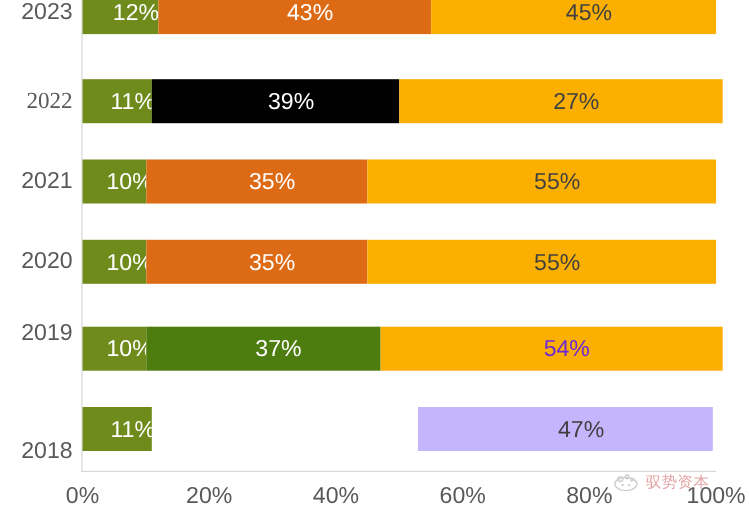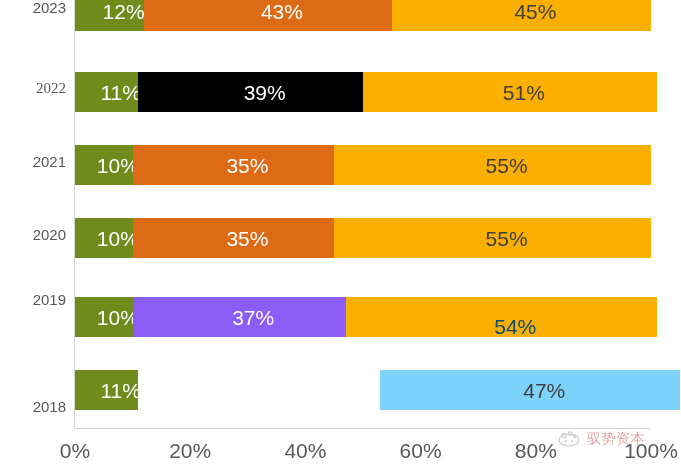--- a/index.html
+++ b/index.html
@@ -40,21 +40,21 @@
     width: 577px;
     height: 1px;
     background: #d4d4d4;
   }
   .ylabel-box {
     position: absolute;
     left: 0px;
     width: 66px;
     text-align: right;
     color: #595959;
-    font-size: 15px;
+    font-size: 21px;
     line-height: 1;
   }
 
   
   .bar-row {
     position: absolute;
     left: 75px;
     height: 40px;
   }
   .seg {
@@ -146,21 +146,21 @@
         </div>
       </div>
       <div class="bar-row" style="top: 72px; width: 576px;">
         <div class="seg" style="left: 0px; width: 63.36px; background: rgb(111, 139, 28); color: rgb(255, 255, 255);">
           <span class="seg-label">11%</span>
         </div>
         <div class="seg" style="left: 63.36px; width: 224.64px; background: #000000; color: rgb(255, 255, 255);">
           <span class="seg-label">39%</span>
         </div>
         <div class="seg" style="left: 288px; width: 293.76px; background: rgb(251, 175, 0); color: rgb(64, 64, 64);">
-          <span class="seg-label">51%</span>
+          <span class="seg-label">27%</span>
         </div>
       </div>
       <div class="bar-row" style="top: 145px; width: 576px;">
         <div class="seg" style="left: 0px; width: 57.6px; background: rgb(111, 139, 28); color: rgb(255, 255, 255);">
           <span class="seg-label">10%</span>
         </div>
         <div class="seg" style="left: 57.6px; width: 201.6px; background: rgb(221, 107, 21); color: rgb(255, 255, 255);">
           <span class="seg-label">35%</span>
         </div>
         <div class="seg" style="left: 259.2px; width: 316.8px; background: rgb(251, 175, 0); color: rgb(64, 64, 64);">
@@ -175,32 +175,32 @@
           <span class="seg-label">35%</span>
         </div>
         <div class="seg" style="left: 259.2px; width: 316.8px; background: rgb(251, 175, 0); color: rgb(64, 64, 64);">
           <span class="seg-label">55%</span>
         </div>
       </div>
       <div class="bar-row" style="top: 297px; width: 576px;">
         <div class="seg" style="left: 0px; width: 57.6px; background: rgb(111, 139, 28); color: rgb(255, 255, 255);">
           <span class="seg-label">10%</span>
         </div>
-        <div class="seg" style="left: 57.6px; width: 213.12px; background: #8b5cf6; color: rgb(255, 255, 255);">
+        <div class="seg" style="left: 57.6px; width: 213.12px; background: #4d7c0f; color: rgb(255, 255, 255);">
           <span class="seg-label">37%</span>
         </div>
-        <div class="seg" style="left: 270.72px; width: 311.04px; background: rgb(251, 175, 0); color: #0c4a6e; align-items: flex-end;">
+        <div class="seg" style="left: 270.72px; width: 311.04px; background: rgb(251, 175, 0); color: #6d28d9;">
           <span class="seg-label">54%</span>
         </div>
       </div>
       <div class="bar-row" style="top: 370px; width: 576px;">
         <div class="seg" style="left: 0px; width: 63.36px; background: rgb(111, 139, 28); color: rgb(255, 255, 255);">
           <span class="seg-label">11%</span>
         </div>
-        <div class="seg" style="left: 305.28px; width: 300px; background: #7dd3fc; color: rgb(64, 64, 64);">
+        <div class="seg" style="left: 305.28px; width: 268px; background: #c4b5fd; color: rgb(64, 64, 64);">
           <span class="seg-label">47%</span>
         </div>
       </div>
     </div>
 
   <div id="xticks">
       <div class="xtick" style="left: 75px;">0%</div>
       <div class="xtick" style="left: 190.2px;">20%</div>
       <div class="xtick" style="left: 305.4px;">40%</div>
       <div class="xtick" style="left: 420.6px; text-align: center;">60%</div>

